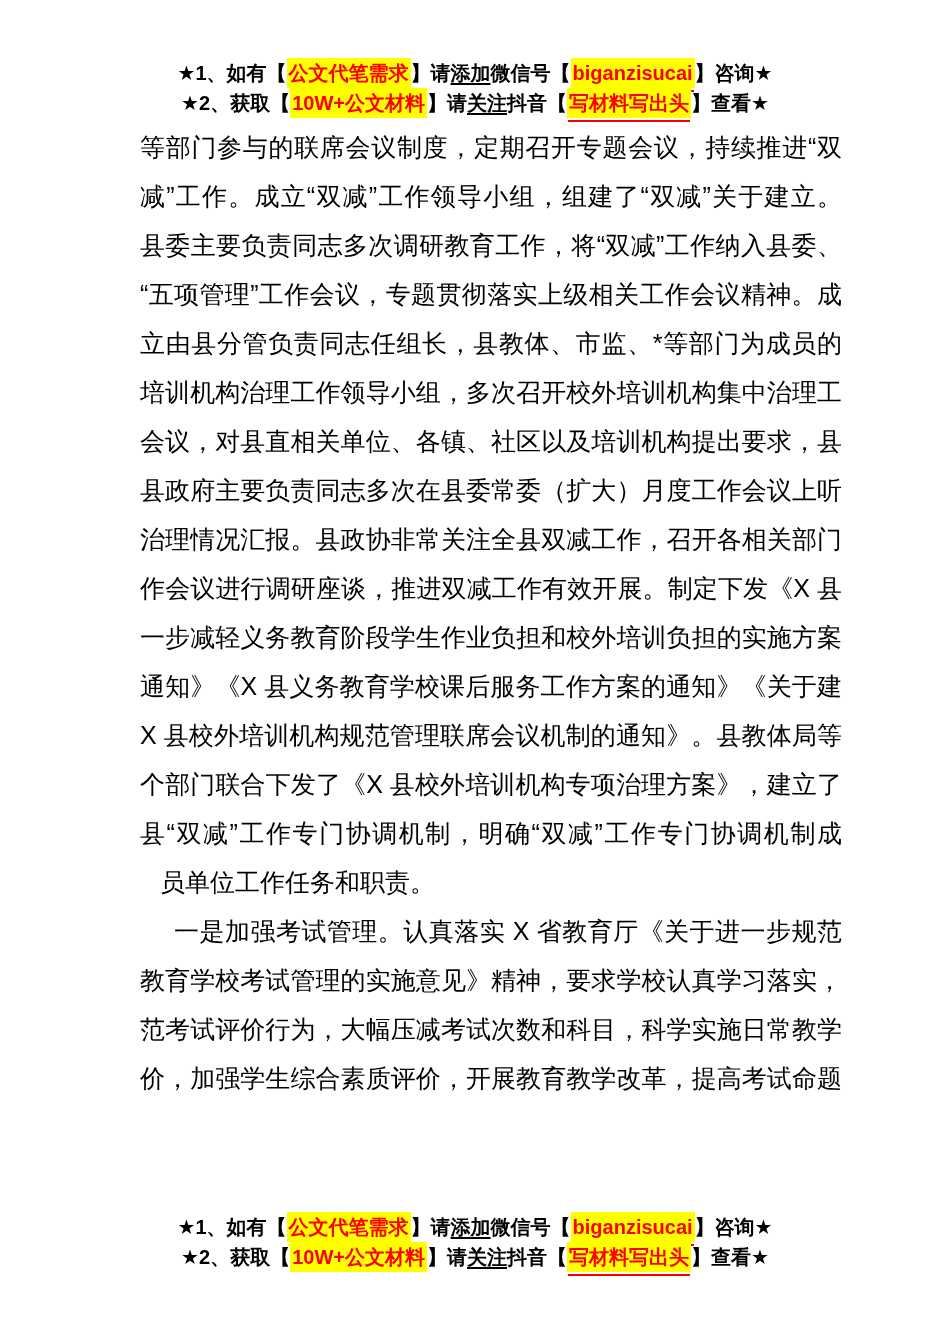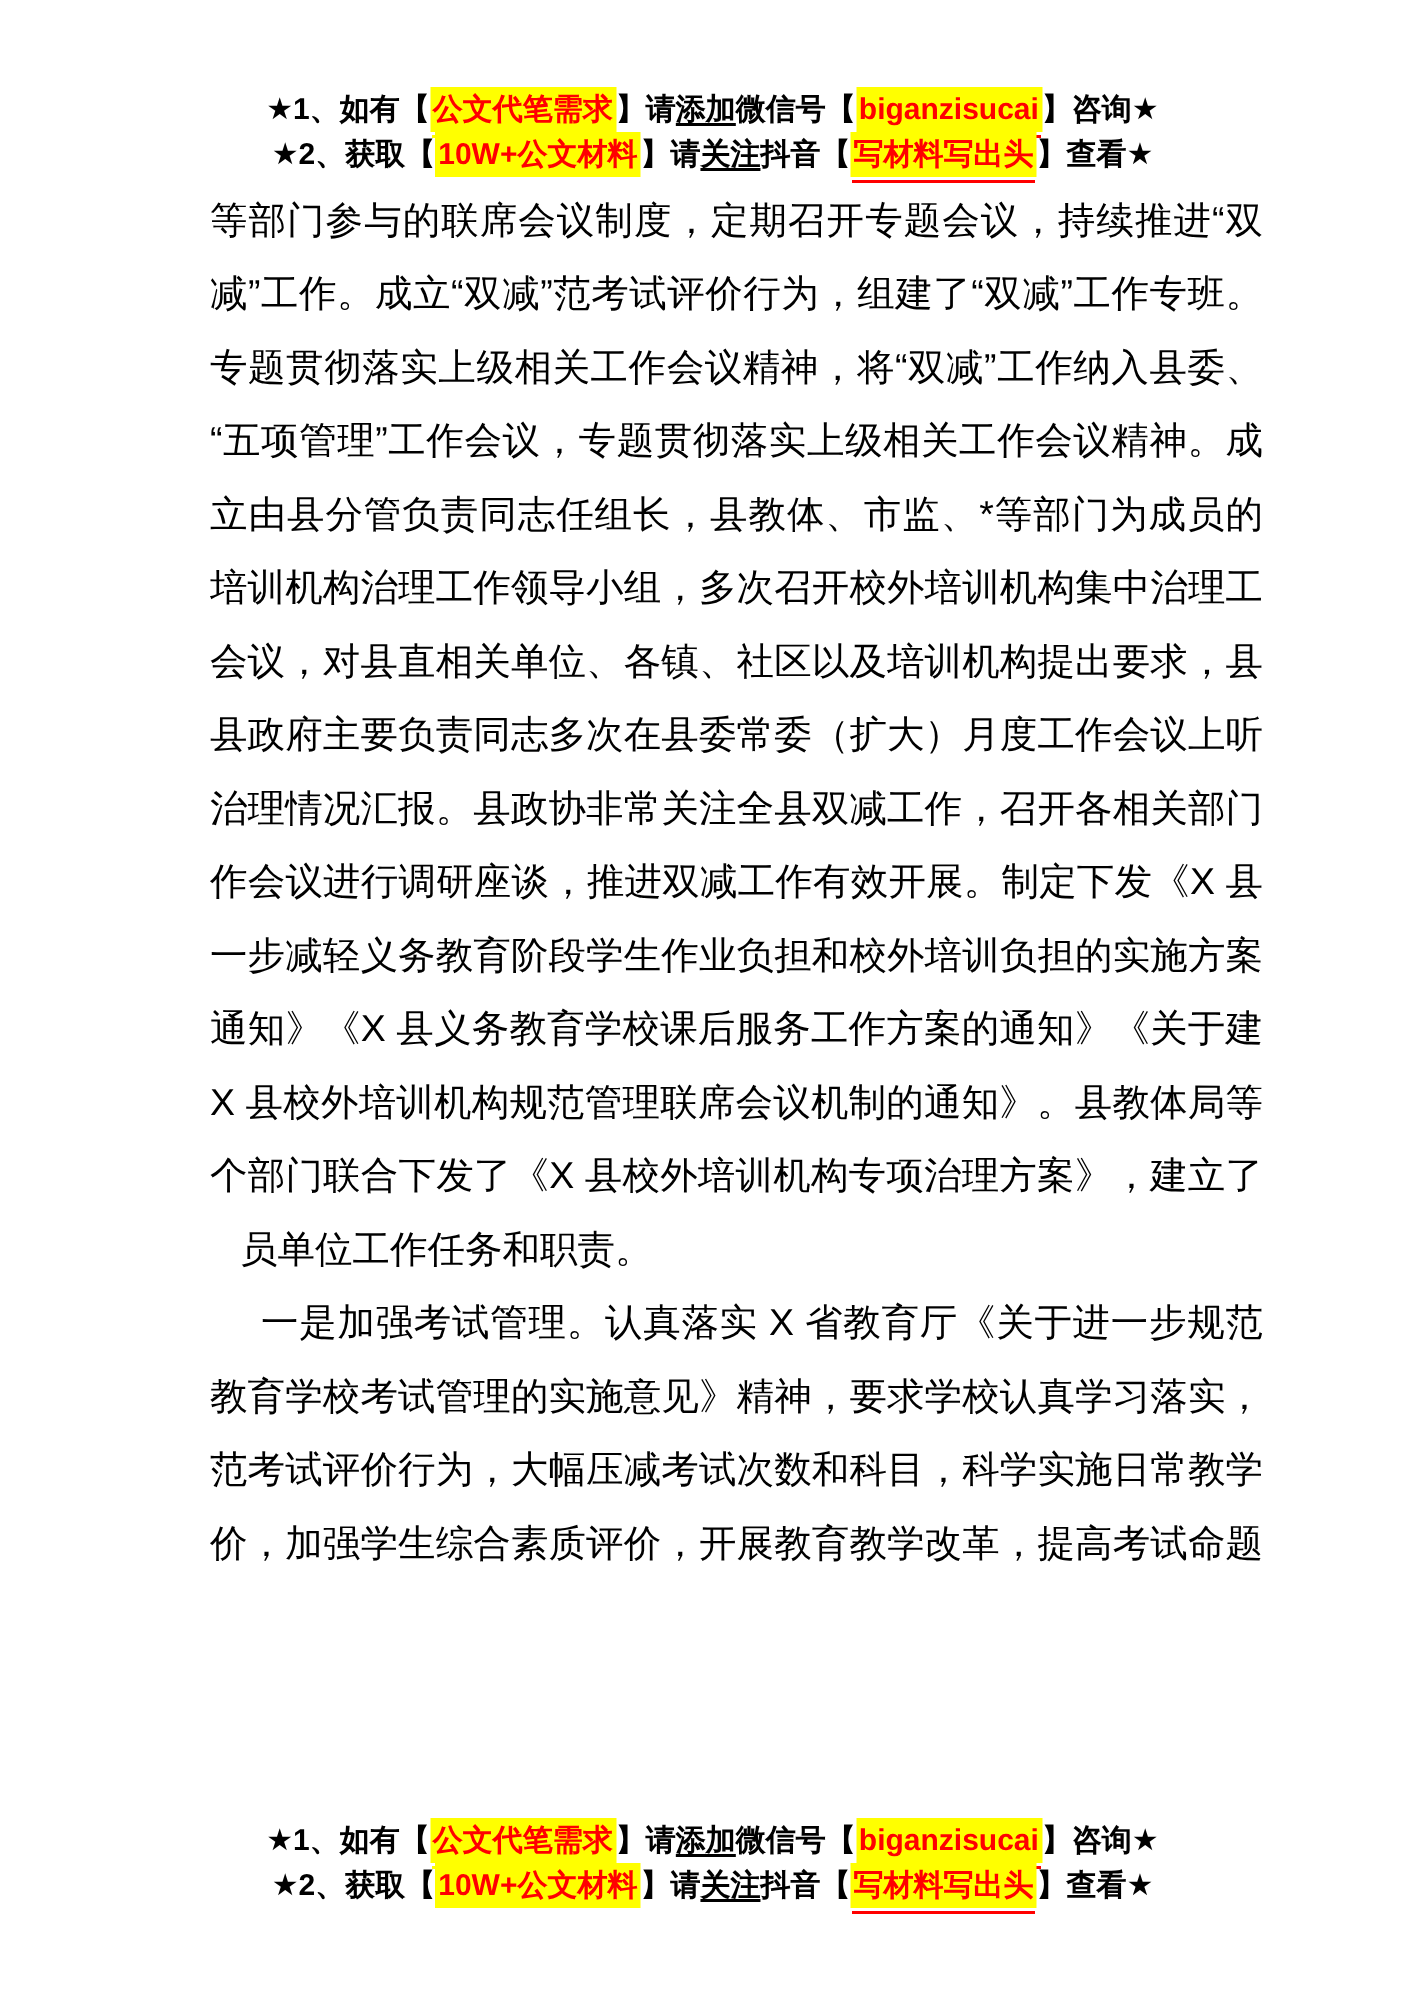--- a/index.html
+++ b/index.html
@@ -73,33 +73,34 @@
 <div class="page">
 
   <div class="promo promo-top">
     <div class="promo-line"><span class="seg">★1、如有【</span><span class="seg seg-hl ul-yellow">公文代笔需求</span><span class="seg">】请</span><span class="seg seg-u">添加</span><span class="seg">微信号【</span><span class="seg seg-hl ul-red">biganzisucai</span><span class="seg">】咨询★</span></div>
     <div class="promo-line"><span class="seg">★2、获取【</span><span class="seg seg-hl">10W+公文材料</span><span class="seg">】请</span><span class="seg seg-u">关注</span><span class="seg">抖音【</span><span class="seg seg-hl ul-red">写材料写出头</span><span class="seg">】查看★</span></div>
   </div>
 
   <div class="doc-body">
       <div>
         <div class="body-line">等部门参与的联席会议制度，定期召开专题会议，持续推进“双</div>
-        <div class="body-line">减”工作。成立“双减”范考试评价行为，组建了“双减”工作专班。</div>
-        <div class="body-line">专题贯彻落实上级相关工作会议精神，将“双减”工作纳入县委、</div>
+        <div class="body-line">减”工作。成立“双减”工作领导小组，组建了“双减”关于建立。</div>
+        <div class="body-line">县委主要负责同志多次调研教育工作，将“双减”工作纳入县委、</div>
         <div class="body-line">“五项管理”工作会议，专题贯彻落实上级相关工作会议精神。成</div>
         <div class="body-line">立由县分管负责同志任组长，县教体、市监、*等部门为成员的校外</div>
         <div class="body-line">培训机构治理工作领导小组，多次召开校外培训机构集中治理工作</div>
         <div class="body-line">会议，对县直相关单位、各镇、社区以及培训机构提出要求，县委</div>
         <div class="body-line">县政府主要负责同志多次在县委常委（扩大）月度工作会议上听取</div>
         <div class="body-line">治理情况汇报。县政协非常关注全县双减工作，召开各相关部门工</div>
         <div class="body-line">作会议进行调研座谈，推进双减工作有效开展。制定下发《X 县进</div>
         <div class="body-line">一步减轻义务教育阶段学生作业负担和校外培训负担的实施方案的</div>
         <div class="body-line">通知》《X 县义务教育学校课后服务工作方案的通知》《关于建立</div>
         <div class="body-line">X 县校外培训机构规范管理联席会议机制的通知》。县教体局等 X</div>
         <div class="body-line">个部门联合下发了《X 县校外培训机构专项治理方案》，建立了 X</div>
+        <div class="body-line">县“双减”工作专门协调机制，明确“双减”工作专门协调机制成</div>
         <div class="body-line short">员单位工作任务和职责。</div>
       </div>
       <div>
         <div class="body-line indent">一是加强考试管理。认真落实 X 省教育厅《关于进一步规范义务</div>
         <div class="body-line">教育学校考试管理的实施意见》精神，要求学校认真学习落实，规</div>
         <div class="body-line">范考试评价行为，大幅压减考试次数和科目，科学实施日常教学评</div>
         <div class="body-line">价，加强学生综合素质评价，开展教育教学改革，提高考试命题质</div>
       </div>
     </div>
 

